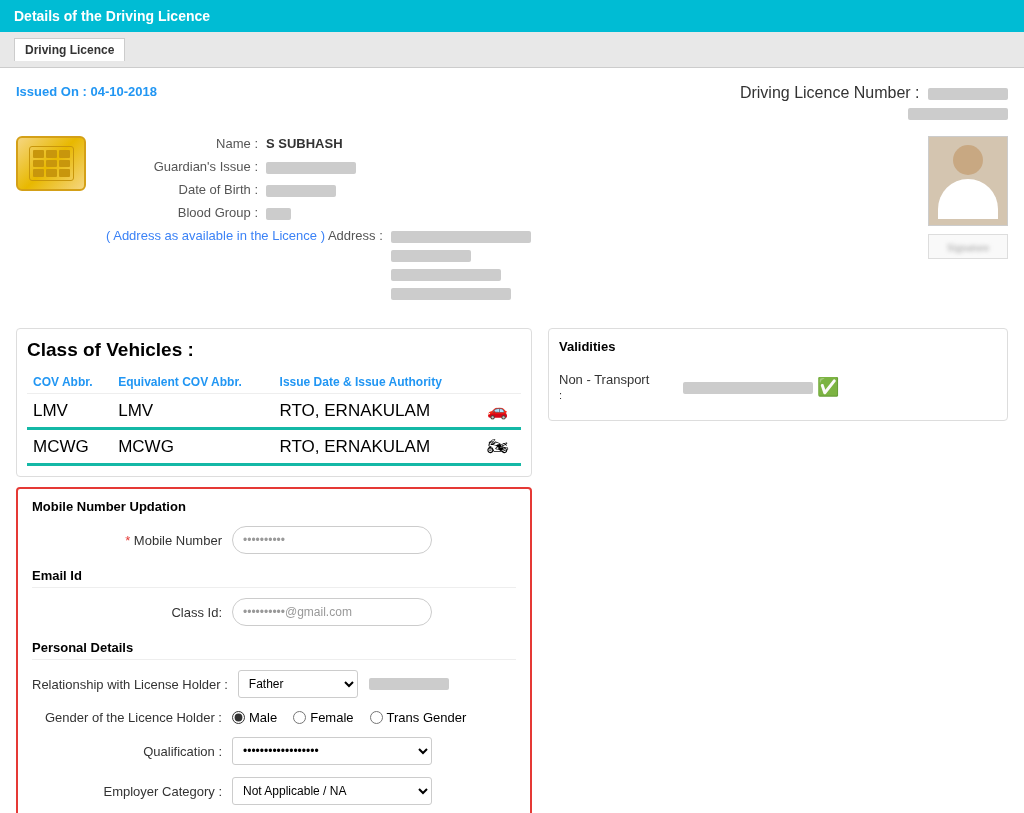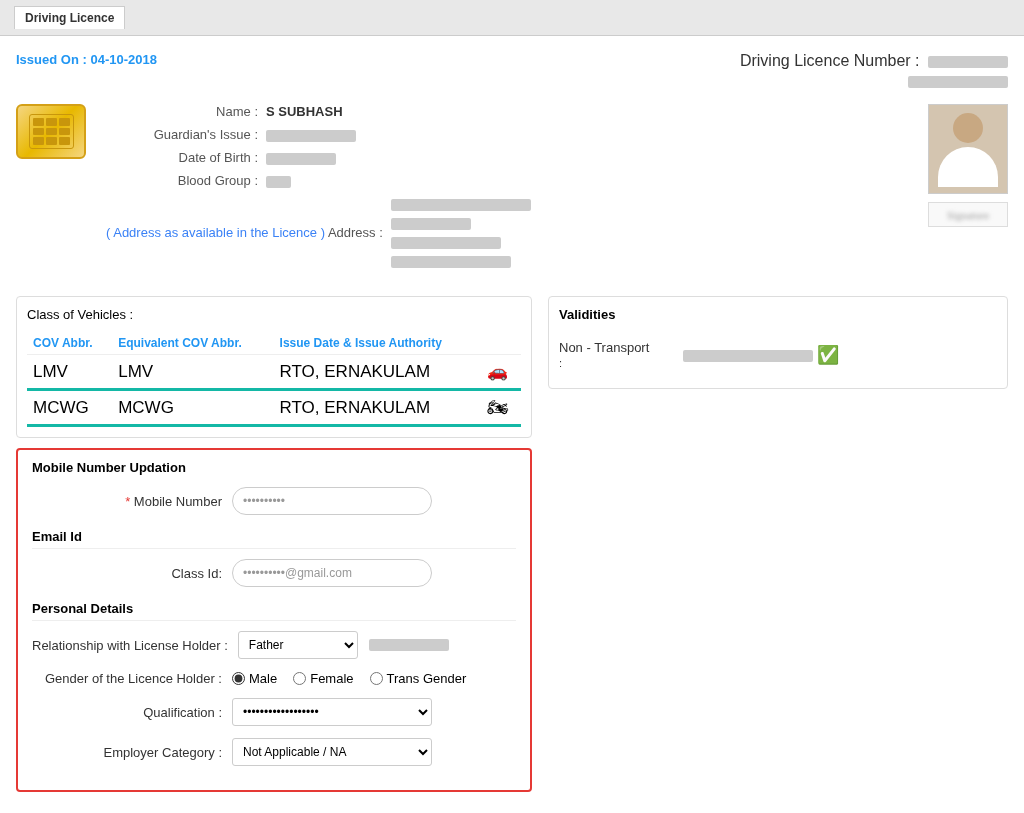--- a/index.html
+++ b/index.html
@@ -87,21 +87,21 @@
     }
     .chip-cell {
       background: #c8960c;
       border-radius: 1px;
     }
 
     .info-fields { flex: 1; }
     .field-row {
       display: flex;
       margin-bottom: 8px;
-      align-items: center;
+      align-items: flex-start;
     }
     .field-label {
       text-align: right;
       min-width: 160px;
       color: #555;
       padding-right: 8px;
       font-size: 13px;
     }
     .field-value { color: #333; font-size: 13px; }
     .field-value.name { font-weight: bold; }
@@ -162,21 +162,21 @@
     .two-col { display: flex; gap: 16px; margin-bottom: 16px; }
     .col-left { flex: 1; }
     .col-right { width: 460px; }
 
     
     .section-box {
       border: 1px solid #ddd;
       border-radius: 4px;
       padding: 10px;
     }
-    .section-title { font-weight: normal; font-size: 13px; margin-bottom: 10px; }
+    .section-title { font-weight: bold; font-size: 19px; margin-bottom: 10px; }
     .vehicles-table { width: 100%; border-collapse: collapse; }
     .vehicles-table th {
       color: #2196F3;
       font-size: 12px;
       padding: 4px 6px;
       text-align: left;
       border-bottom: 1px solid #eee;
     }
     .vehicles-table td {
       padding: 6px 6px;
@@ -248,20 +248,23 @@
 
     .radio-group { display: flex; gap: 16px; align-items: center; font-size: 13px; }
     .radio-label { display: flex; align-items: center; gap: 4px; cursor: pointer; }
     .radio-btn { accent-color: #333; }
   </style>
 </head>
 <body>
 
 <div class="page-wrapper">
 
+  <div class="header-bar">
+    <span>Details of the Driving Licence</span>
+  </div>
 
   <div class="top-nav">
     <span class="active-tab">Driving Licence</span>
   </div>
 
   <div class="main-content">
 
     <div class="issued-row">
       <div class="issued-on">
         <span>Issued On :</span>

